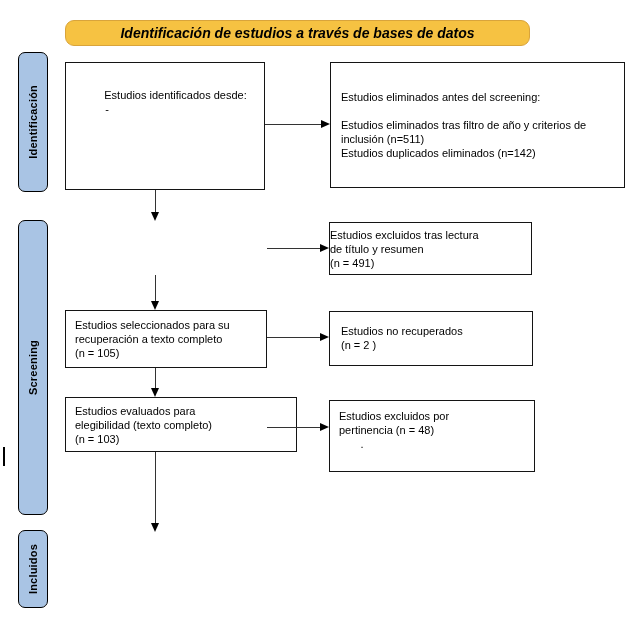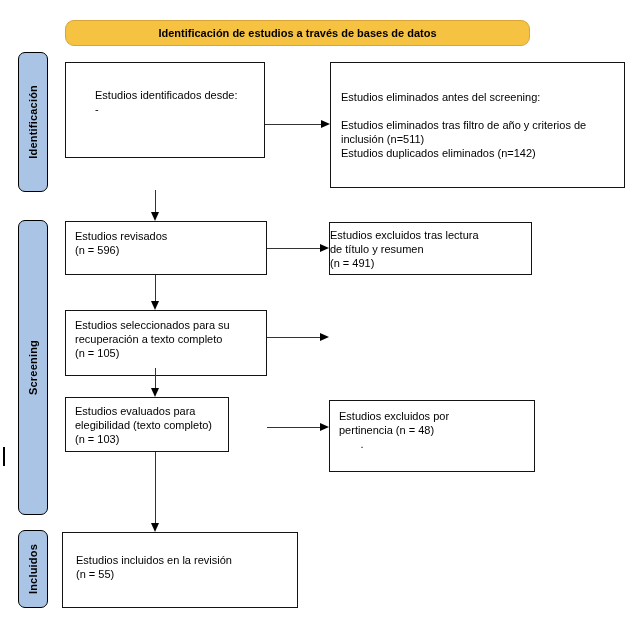--- a/index.html
+++ b/index.html
@@ -11,22 +11,23 @@
     color:#000;
     overflow:hidden;
   }
   
   .banner{
     position:absolute;left:65px;top:20px;width:465px;height:26px;
     background:var(--banner-fill,#F6C242);
     border:1.5px solid var(--banner-border,#D9A43B);
     border-radius:9px;
     display:flex;align-items:center;justify-content:center;
-    font-size:11px;font-weight:bold;
+    font-size:14px;font-weight:bold;
     box-sizing:border-box;
+    font-style:italic;
   }
   
   .stage{
     position:absolute;left:18px;width:30px;
     background:var(--stage-fill,#A9C4E4);
     border:1.5px solid #000;
     border-radius:7px;
     display:flex;align-items:center;justify-content:center;
     box-sizing:border-box;
   }
@@ -81,63 +82,59 @@
   <div class="stage" style="top:52px;height:140px;">
     <span>Identificación</span>
   </div>
   <div class="stage" style="top:220px;height:295px;">
     <span>Screening</span>
   </div>
   <div class="stage" style="top:530px;height:78px;">
     <span>Incluidos</span>
   </div>
 
-  <div class="fbox" style="left:65px;top:62px;width:200px;height:96px;padding:25px 8px 8px 29px;">
+  <div class="fbox" style="left:65px;top:62px;width:200px;height:128px;padding:25px 8px 8px 29px;text-align:center;">
     <div class="txt">Estudios identificados desde:</div>
     <div class="bullet-row">
       <span class="bullet-dash">-</span>
     </div>
   </div>
 
-  <div class="fbox" style="left:65px;top:221px;width:202px;height:54px;padding:7px 8px 0 9px;">
-    <div class="txt">Estudios revisados
-(n = 596)</div>
-  </div>
 
-  <div class="fbox" style="left:65px;top:310px;width:202px;height:66px;padding:7px 17px 0 9px;">
+  <div class="fbox" style="left:65px;top:310px;width:202px;height:58px;padding:7px 17px 0 9px;">
     <div class="txt">Estudios seleccionados para su
 recuperación a texto completo
 (n = 105)</div>
   </div>
 
-  <div class="fbox" style="left:65px;top:397px;width:164px;height:55px;padding:6px 8px 0 9px;">
+  <div class="fbox" style="left:65px;top:397px;width:232px;height:55px;padding:6px 8px 0 9px;">
     <div class="txt">Estudios evaluados para
 elegibilidad (texto completo)
 (n = 103)</div>
   </div>
 
-  <div class="fbox" style="left:62px;top:532px;width:236px;height:76px;padding:20px 8px 0 13px;">
-    <div class="txt">Estudios incluidos en la revisión
-(n = 55)</div>
-  </div>
 
   <div class="fbox" style="left:330px;top:62px;width:295px;height:126px;padding:27px 15px 0 10px;">
     <div class="txt">Estudios eliminados antes del screening:
 
 Estudios eliminados tras filtro de año y criterios de
 inclusión (n=511)
 Estudios duplicados eliminados (n=142)</div>
   </div>
 
   <div class="fbox" style="left:329px;top:222px;width:203px;height:53px;padding:5px 6px 0 0;">
     <div class="txt">Estudios excluidos tras lectura
 de título y resumen
 (n = 491)</div>
   </div>
 
+  <div class="fbox" style="left:329px;top:311px;width:204px;height:55px;padding:12px 6px 0 11px;">
+    <div class="txt">Estudios no recuperados
+(n = 2 )</div>
+  </div>
 
   <div class="fbox" style="left:329px;top:400px;width:206px;height:72px;padding:8px 6px 0 9px;">
     <div class="txt">Estudios excluidos por
 pertinencia (n = 48)
        .</div>
   </div>
 
   <div>
     <div class="hline" style="left:265px;top:124px;width:56px;"></div>
     <div class="head-right" style="left:321px;top:119.5px;"></div>

